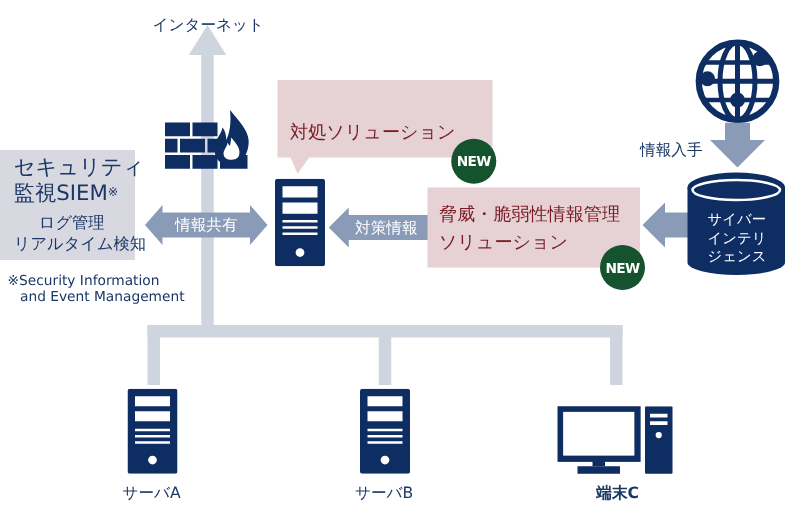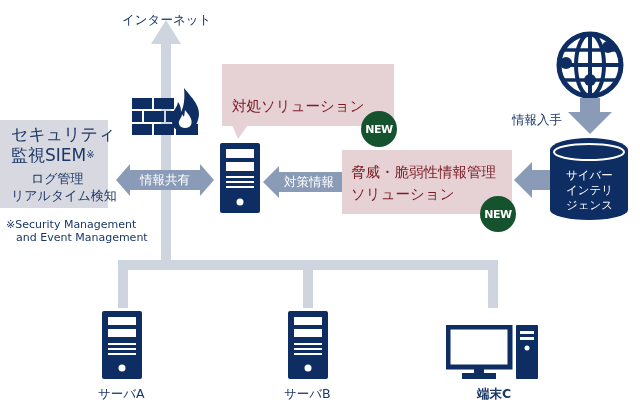--- a/index.html
+++ b/index.html
@@ -41,21 +41,21 @@
   <path d="M52,0 C62,12 70,20 66,32 C64,40 58,44 52,44 C44,44 38,38 40,28 C41,22 45,20 46,14 C49,18 49,22 49,24 C52,18 53,10 52,0 Z" class="navy"></path>
   <path d="M53,22 C58,28 61,32 59,37 C57,41 48,41 47,36 C46,32 50,30 50,26 C52,29 52,31 53,22 Z" fill="#ffffff"></path>
 </svg>
 
 <div class="abs" style="left:0;top:120px;width:108px;height:88px;background:#d8d9e0;">
   <div class="abs" style="left:11px;top:4px;font-size:17px;line-height:20px;color:#1a3766;white-space:nowrap;">セキュリティ</div>
   <div class="abs" style="left:11px;top:25px;font-size:17px;line-height:20px;color:#1a3766;white-space:nowrap;"><span>監視SIEM</span><span style="font-size:10px;vertical-align:top;">※</span></div>
   <div class="abs" style="left:11px;top:50px;font-size:13px;line-height:17px;color:#1a3766;white-space:nowrap;margin-left:20px;">ログ管理</div>
   <div class="abs" style="left:11px;top:67px;font-size:13px;line-height:17px;color:#1a3766;white-space:nowrap;">リアルタイム検知</div>
 </div>
-<div class="abs" style="left:6px;top:218px;font-size:11px;line-height:13px;color:#1a3766;white-space:nowrap;">※Security Management</div>
+<div class="abs" style="left:6px;top:218px;font-size:11px;line-height:13px;color:#1a3766;white-space:nowrap;">※Security Information</div>
 <div class="abs" style="left:16px;top:231px;font-size:11px;line-height:13px;color:#1a3766;white-space:nowrap;">and Event Management</div>
 
 <svg class="abs" style="left:116px;top:164px" width="98" height="32" viewBox="0 0 98 32">
   <polygon points="0,16 14,0 14,6 84,6 84,0 98,16 84,32 84,26 14,26 14,32" fill="#8a9bb8"></polygon>
 </svg>
 <div class="abs arrowtxt" style="left:140px;top:172px;">情報共有</div>
 
 <svg class="abs" style="left:220px;top:143px" width="40" height="70" viewBox="0 0 40 70">
   <rect x="0" y="0" width="40" height="70" rx="2" class="navy"></rect>
   <rect x="6" y="6" width="28" height="9" fill="#fff"></rect>

